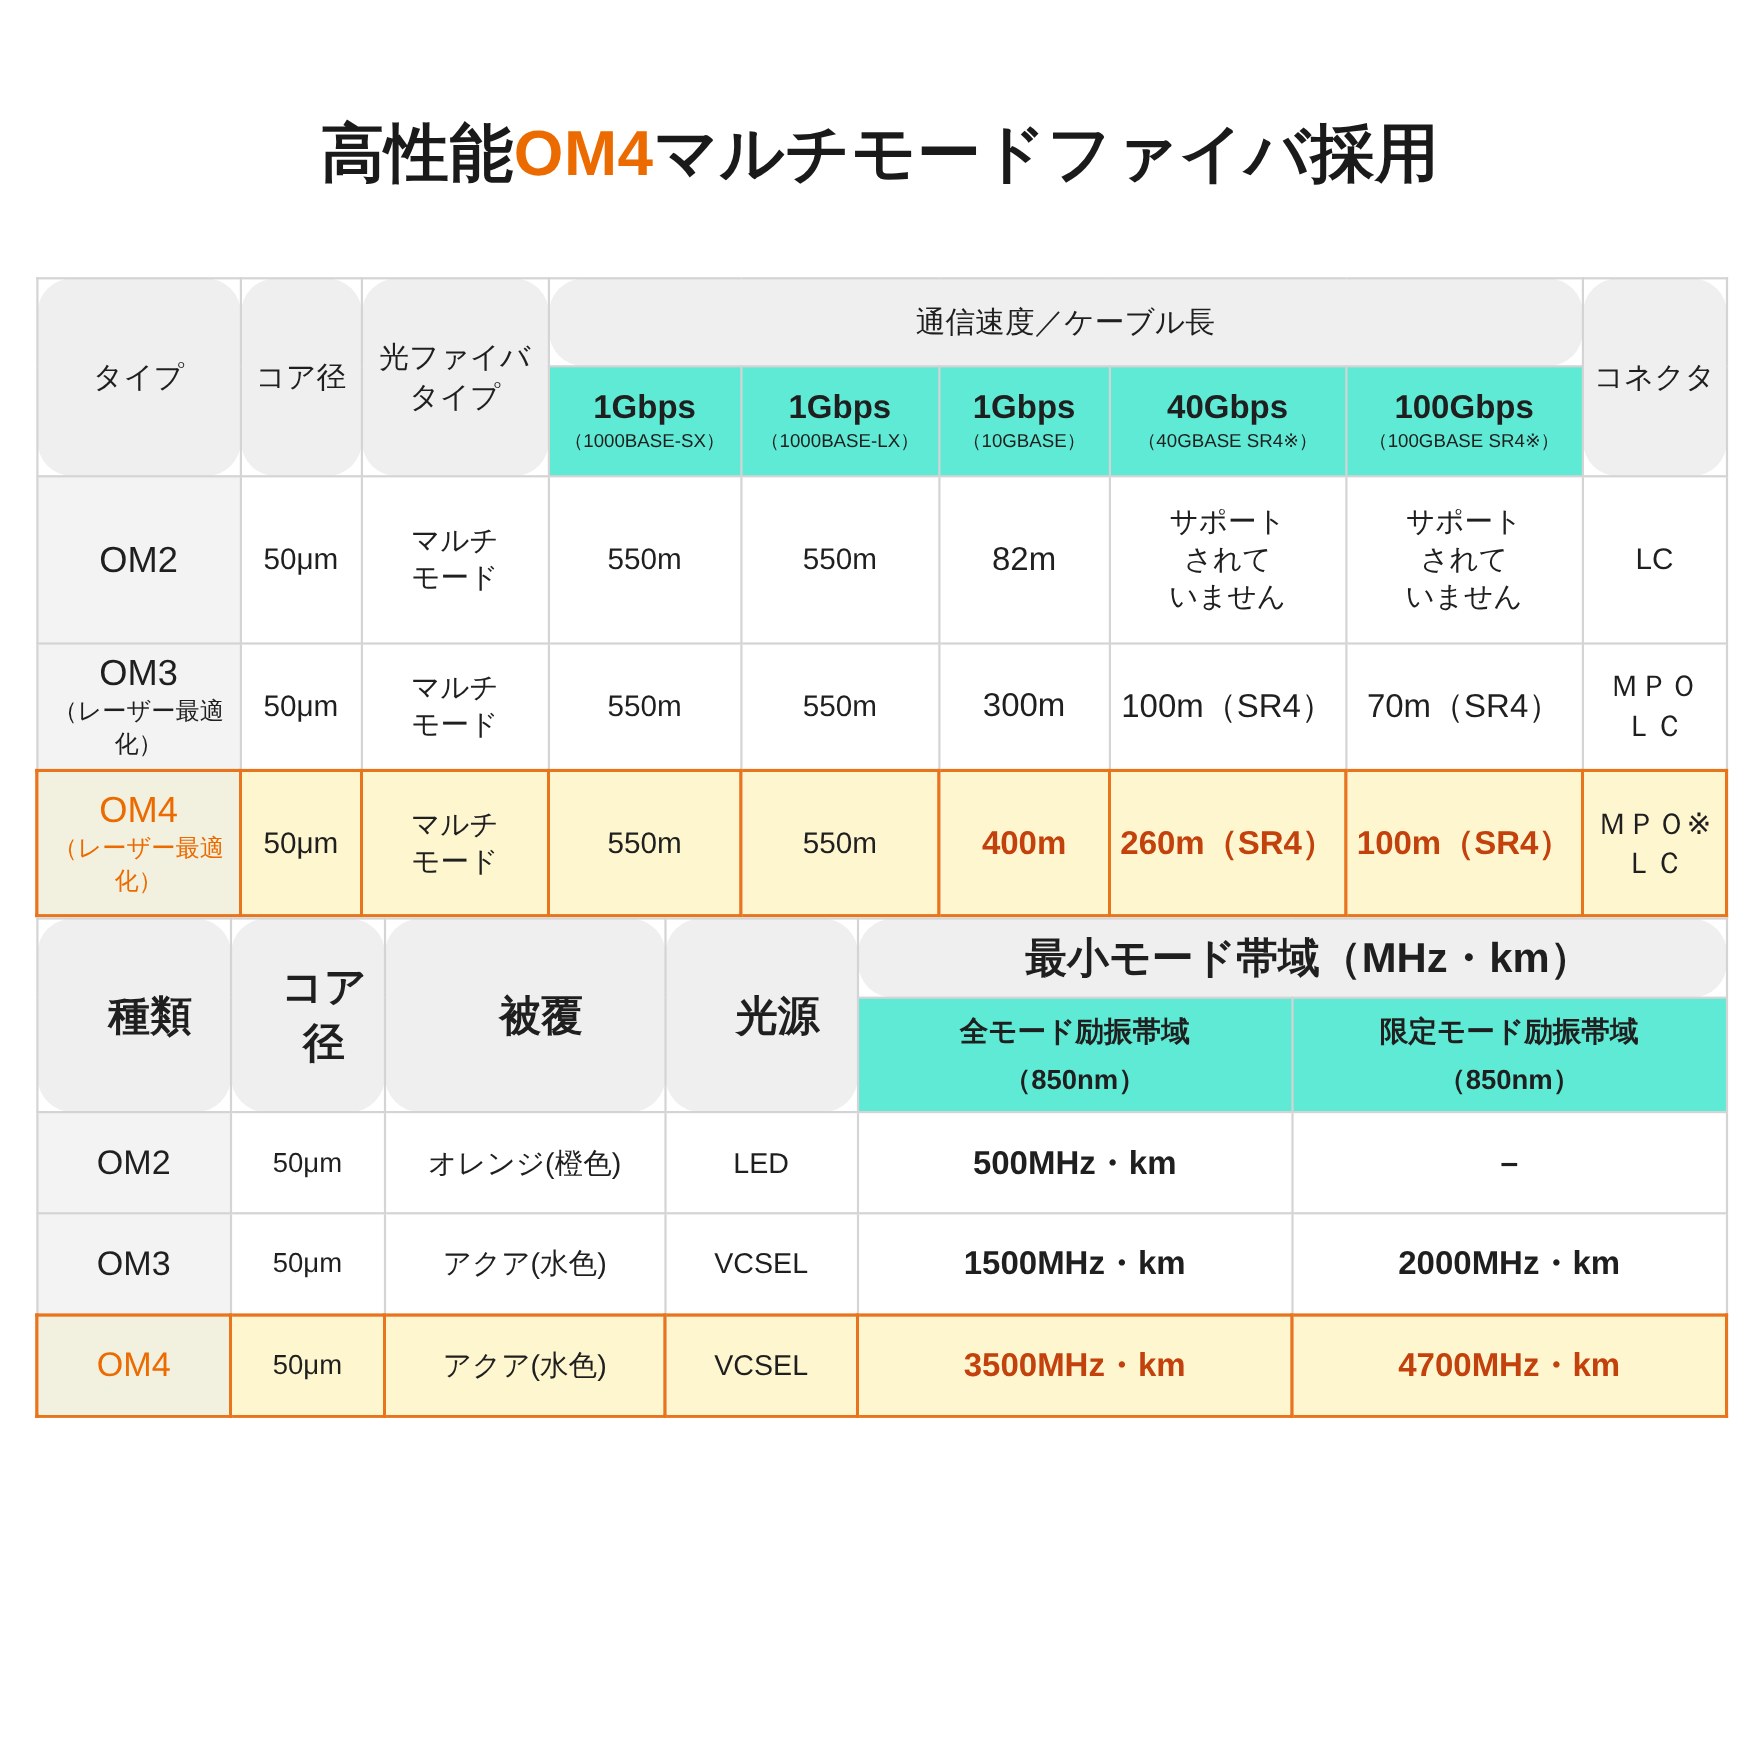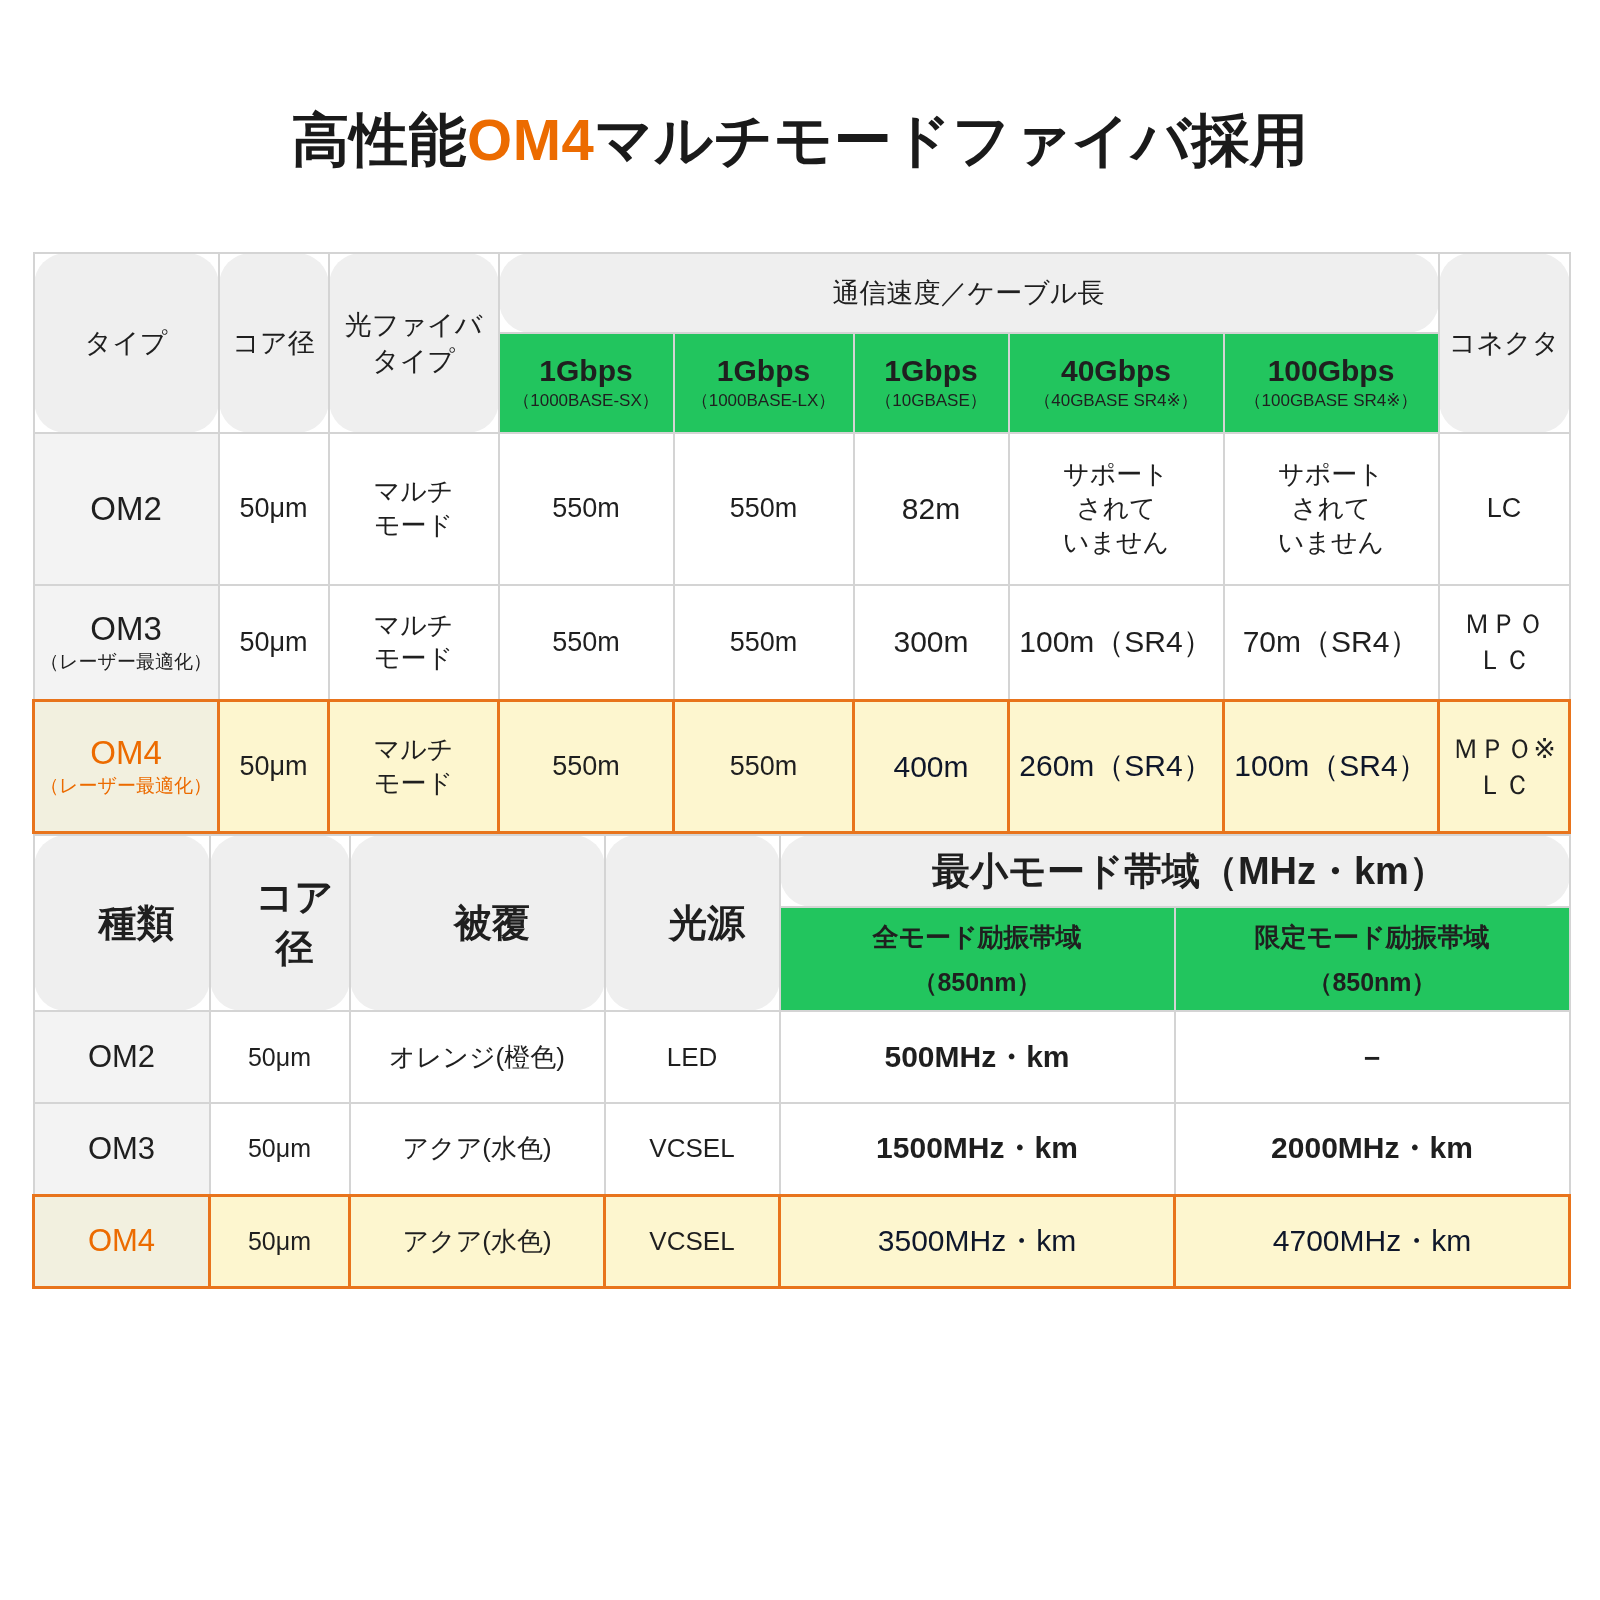--- a/index.html
+++ b/index.html
@@ -64,37 +64,37 @@
     font-weight: normal;
     color: #1f1f1f;
     padding: 4px 2px;
   }
   .hdr {
     background: #efefef;
     font-size: 27px;
     border-radius: 32px;
   }
   .hdr-sm {
-    background: #22c55e;
+    background: #5eead4;
     font-size: 24px;
   }
   .sub-note {
     display: block;
     font-size: 17px;
     line-height: 1.25;
     margin-top: 2px;
   }
   .rowlabel {
     background: #f3f3f3;
     font-size: 33px;
     font-weight: bold;
   }
   .rowlabel .small {
     display: block;
-    font-size: 19px;
+    font-size: 22px;
     font-weight: normal;
     margin-top: 1px;
   }
   .cell-core {
     font-size: 27px;
   }
   .cell-txt {
     font-size: 26px;
     line-height: 1.3;
   }
@@ -110,22 +110,22 @@
   tr.om4 td {
     background: #fdf6cf;
     border-color: #e8741c;
     border-width: 3px;
   }
   tr.om4 td.rowlabel {
     background: #f2f0df;
     color: #ec6b00;
   }
   tr.om4 td.hl {
-    color: #0f172a;
-    font-weight: normal;
+    color: #c2410c;
+    font-weight: bold;
   }
   
   tr.om4 td { position: relative; z-index: 2; }
 
   
   .t1 col.c0 { width: 185px; }
   .t1 col.c1 { width: 110px; }
   .t1 col.c2 { width: 170px; }
   .t1 col.c3 { width: 175px; }
   .t1 col.c4 { width: 180px; }

